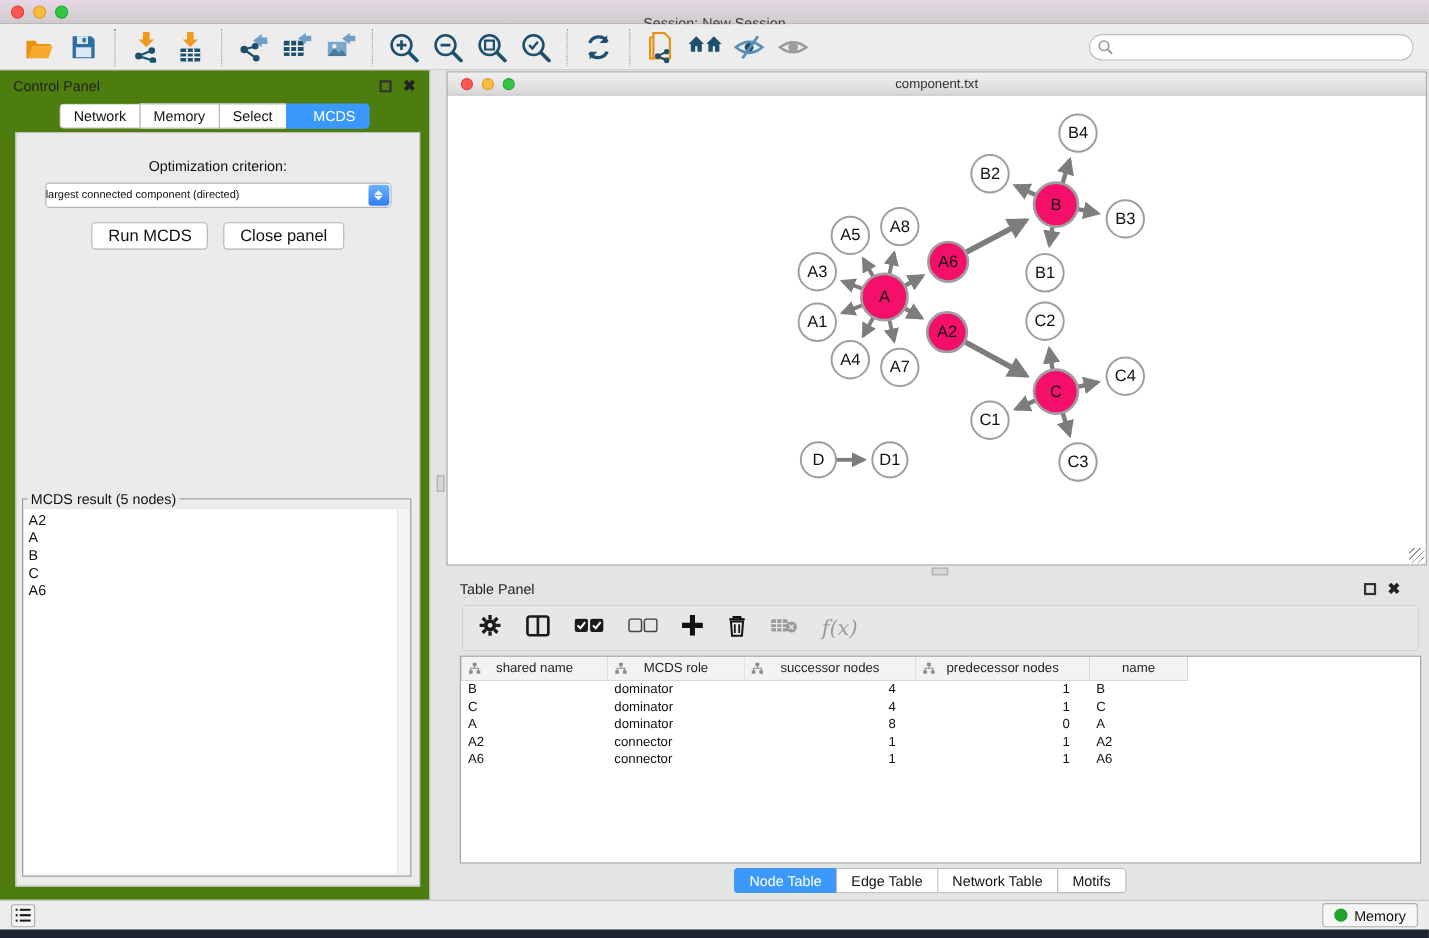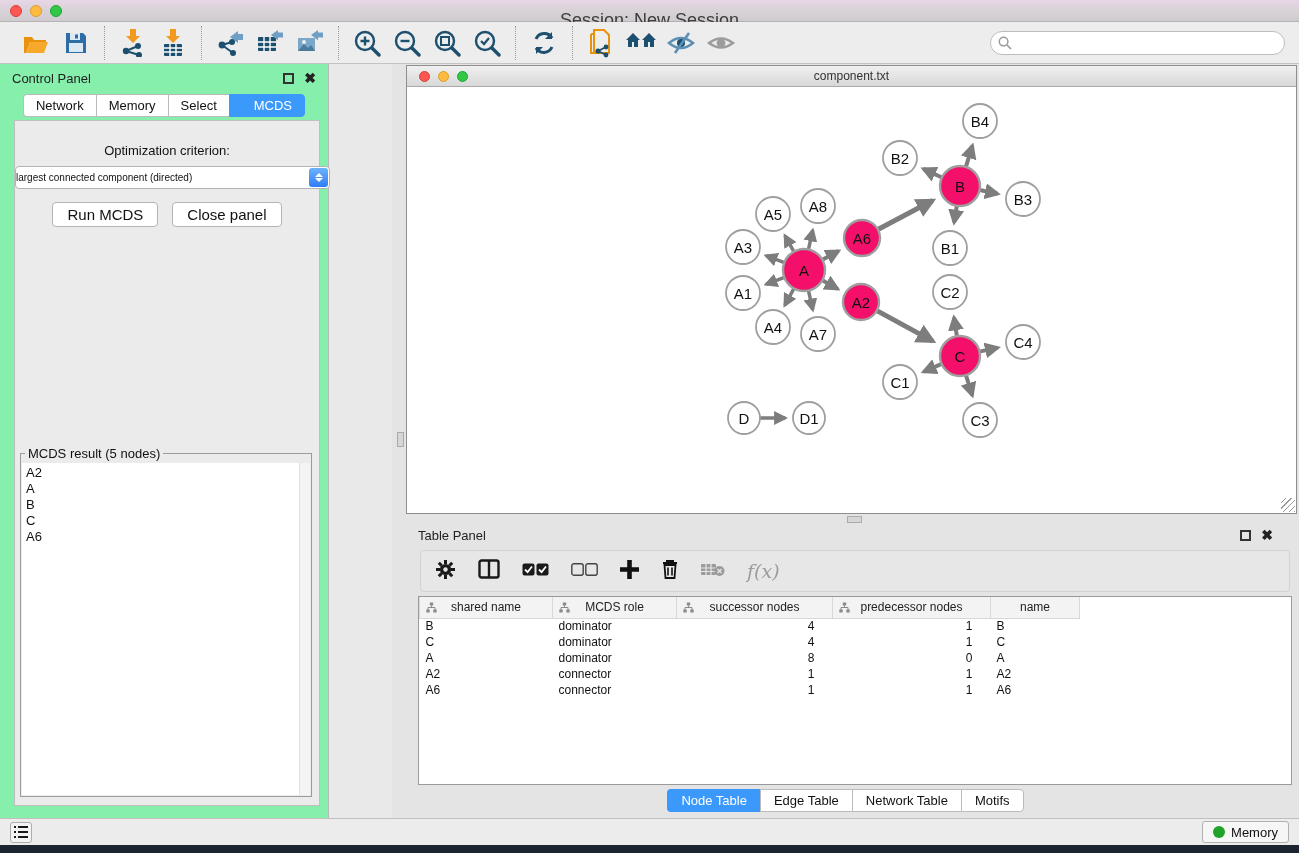--- a/index.html
+++ b/index.html
@@ -3,38 +3,38 @@
 <meta charset="utf-8">
 <style>
   * { margin:0; padding:0; box-sizing:border-box; }
   html,body { width:1299px; height:853px; overflow:hidden; font-family:"Liberation Sans", sans-serif; background:#e9e9e9; }
   .app { position:absolute; inset:0; }
 
   
   .titlebar { position:absolute; left:0; top:0; width:1299px; height:22px;
     background:linear-gradient(#e8d6e6, #d6d2d6 55%, #cfcbcf); border-bottom:1px solid #b5b1b5;
     display:flex; align-items:center; justify-content:center; }
-  .titlebar .title { font-size:18px; color:#3d3d3d;margin-top:20px; }
+  .titlebar .title { font-size:13px; color:#3d3d3d;margin-top:20px; }
   .traffic { position:absolute; left:10px; top:5px; display:flex; gap:8px; }
   .tl { width:12px; height:12px; border-radius:50%; }
   .tl.red{ background:#fc5753; border:1px solid #df3e3a;} .tl.yellow{background:#fdbc40;border:1px solid #de9c2e;} .tl.green{background:#33c748;border:1px solid #1da832;}
 
   
   .toolbar { position:absolute; left:0; top:22px; width:1299px; height:42px; background:#ededed;
     border-bottom:1px solid #c3c3c3; display:flex; align-items:center; padding:0 10px; }
   .tgroup { display:flex; align-items:center; gap:6px; padding:0 9px; }
   .tsep { width:1px; height:34px; border-left:1px dotted #9a9a9a; margin:0 2px; }
   .tbtn { width:34px; height:32px; display:flex; align-items:center; justify-content:center; border-radius:4px; }
   .searchwrap { margin-left:auto; margin-right:4px; position:relative; }
   .searchwrap input { width:295px; height:24px; border:1px solid #bdbdbd; border-radius:12px; background:#fff; padding:0 8px 0 26px; font-size:13px; outline:none; }
   .search-glyph { position:absolute; left:8px; top:5px; }
 
   
   .main { position:absolute; left:0; top:64px; width:1299px; height:754px; }
-  .control-panel { position:absolute; left:0; top:0; width:329px; height:754px; background:#86efac; border-right:1px solid #b9b9b9; }
+  .control-panel { position:absolute; left:0; top:0; width:391px; height:754px; background:#4d7c0f; border-right:1px solid #b9b9b9; }
   .cp-header { height:28px; display:flex; align-items:center; padding:0 12px; font-size:13px; color:#222; }
   .panel-icons { margin-left:auto; display:flex; gap:10px; align-items:center; }
   .float-icon { width:11px; height:11px; border:2px solid #333; display:inline-block; }
   .close-icon { font-size:14px; font-weight:bold; color:#222; line-height:11px; }
 
   .cp-tabs { display:flex; justify-content:center; gap:0; margin-top:2px; }
   .tab { font-size:13px; padding:3px 12px; background:#fff; border:1px solid #bbb; border-right:none; color:#111; }
   .tab:first-child { border-top-left-radius:4px; border-bottom-left-radius:4px; }
   .tab:last-child { border-right:1px solid #bbb; border-top-right-radius:4px; border-bottom-right-radius:4px;padding-left:24px; }
   .tab.active { background:#3b99fc; color:#fff; border-color:#3b99fc; }

